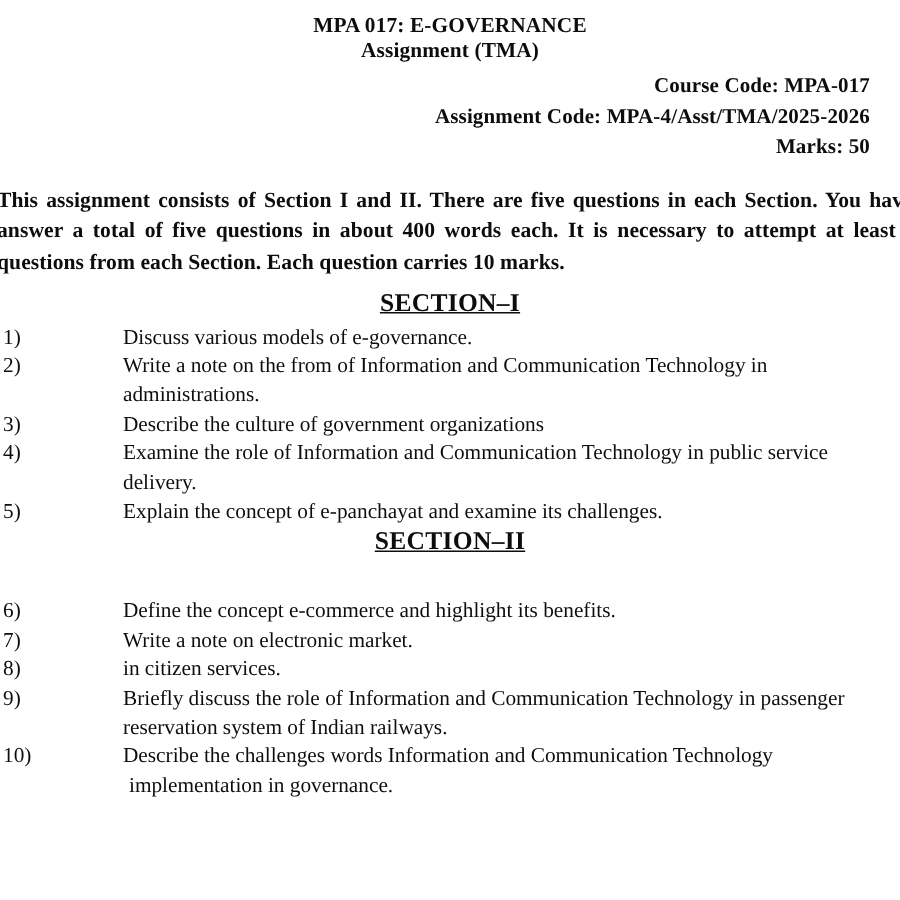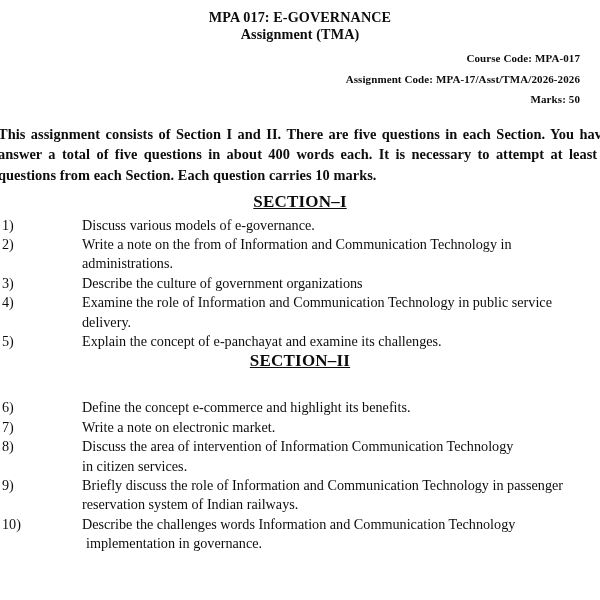--- a/index.html
+++ b/index.html
@@ -36,21 +36,21 @@
     padding-top: 9px;
     letter-spacing: 0.1px;
   }
   .header-center .line2 {
     display: block;
   }
 
   .header-right {
     text-align: right;
     font-weight: bold;
-    font-size: 11px;
+    font-size: 14px;
     line-height: 20.5px;
     padding-right: 20px;
     margin-top: 5px;
     letter-spacing: 0.1px;
   }
   .header-right div { display: block; white-space: nowrap; }
 
   
   .intro-wrap {
     position: relative;
@@ -129,21 +129,21 @@
 
 <div class="page">
 
   <div class="header-center">
     <span>MPA 017: E-GOVERNANCE</span>
     <span class="line2">Assignment (TMA)</span>
   </div>
 
   <div class="header-right">
     <div>Course Code: MPA-017</div>
-    <div>Assignment Code: MPA-17/Asst/TMA/2026-2026</div>
+    <div>Assignment Code: MPA-4/Asst/TMA/2025-2026</div>
     <div>Marks: 50</div>
   </div>
 
   <div class="intro-wrap">
     <div class="intro">This assignment consists of Section I and II. There are five questions in each Section. You have to answer a total of five questions in about 400 words each. It is necessary to attempt at least two questions from each Section. Each question carries 10 marks.</div>
   </div>
 
   <div class="section-heading" id="sec1-heading">SECTION–I</div>
   <div class="qlist" id="section-1-list">
       <div class="qrow">
@@ -190,21 +190,20 @@
       </div>
       <div class="qrow">
         <span class="qnum">7)</span>
         <div class="qbody">
           <span class="qline">Write a note on electronic market.<span class="qmark">10</span></span>
         </div>
       </div>
       <div class="qrow">
         <span class="qnum">8)</span>
         <div class="qbody">
-          <span class="qline">Discuss the area of intervention of Information Communication Technology</span>
           <span class="qline">in citizen services.<span class="qmark">10</span></span>
         </div>
       </div>
       <div class="qrow">
         <span class="qnum">9)</span>
         <div class="qbody">
           <span class="qline">Briefly discuss the role of Information and Communication Technology in passenger</span>
           <span class="qline">reservation system of Indian railways.<span class="qmark">10</span></span>
         </div>
       </div>

